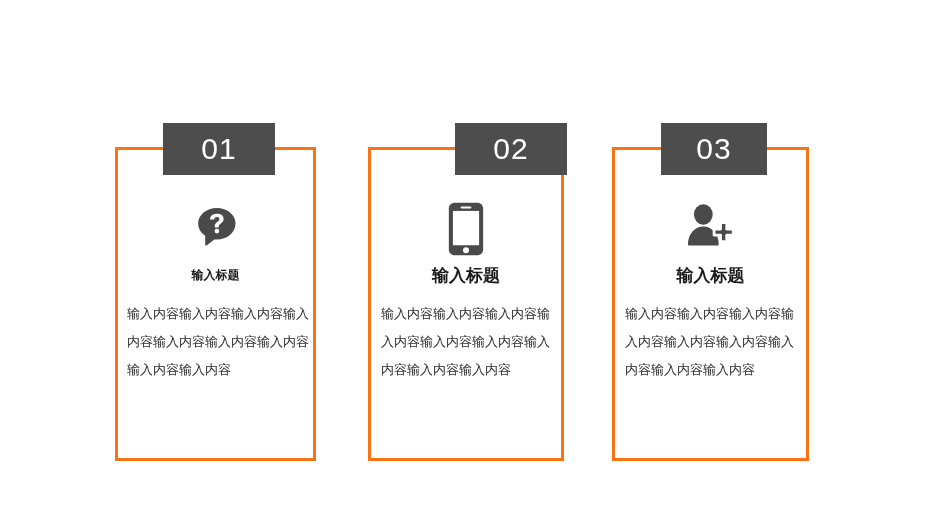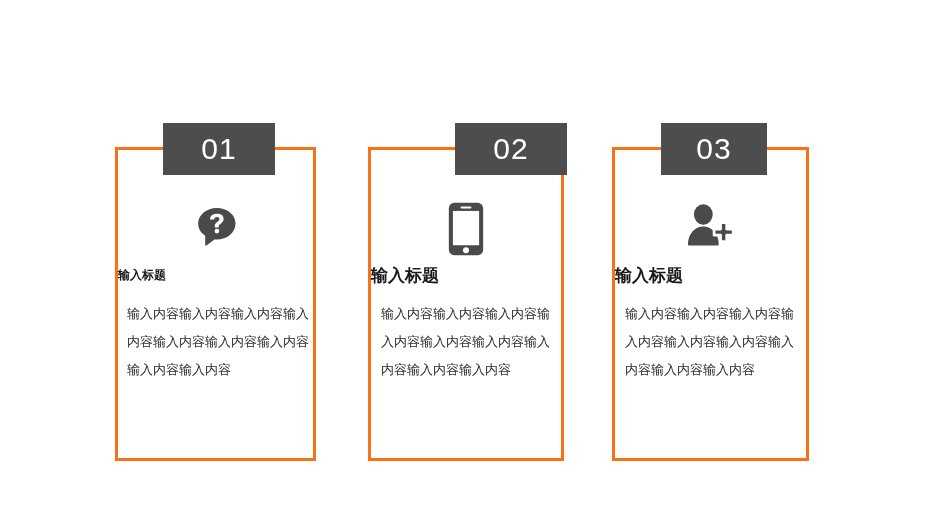--- a/index.html
+++ b/index.html
@@ -75,20 +75,21 @@
   .card.c2 .icon-wrap { top: 49px; height: 60px; }
   .card.c3 .icon-wrap { top: 49px; height: 60px; }
 
   .icon-wrap svg { display: block; fill: #4a4a4a; }
 
   
   .card-title {
     position: absolute;
     left: 0;
     width: 100%;
+    text-align: center;
     font-weight: bold;
     color: #1a1a1a;
     line-height: 1.2;
     font-family: "Liberation Sans", sans-serif;
   }
 
   .card.c1 .card-title { top: 118px; font-size: 12px; }
   .card.c2 .card-title { top: 116px; font-size: 17px; }
   .card.c3 .card-title { top: 116px; font-size: 17px; }
 

